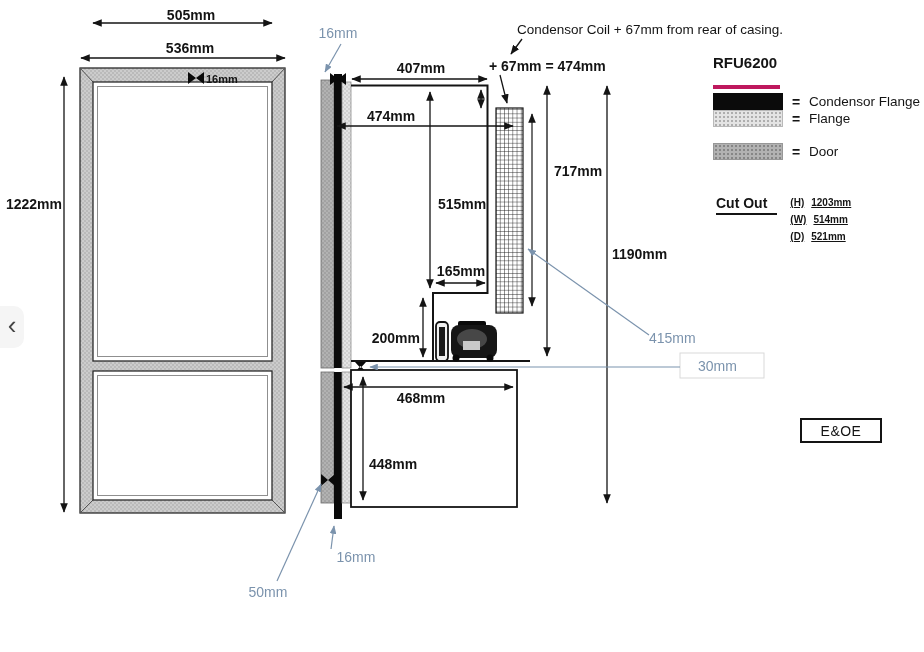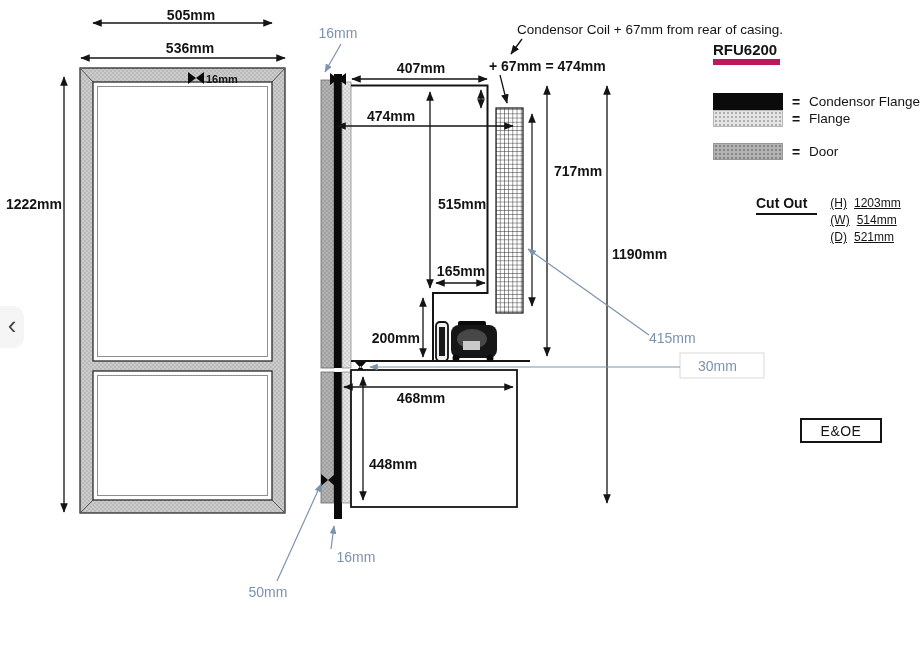--- a/index.html
+++ b/index.html
@@ -9,45 +9,45 @@
   }
   .stage svg{position:absolute;left:0;top:0;}
   
   .dim{font:bold 14px "Liberation Sans", sans-serif;fill:#141414;}
   .dim-sm{font:bold 11px "Liberation Sans", sans-serif;fill:#141414;}
   .ann{font:13.5px "Liberation Sans", sans-serif;fill:#141414;}
   .blu{font:14px "Liberation Sans", sans-serif;fill:#7b93ad;}
   
   .abs{position:absolute;}
   .rfu-title{
-    left:713px;top:41px;font-size:15px;font-weight:bold;
-    border-bottom:6px solid #be185d;padding:0 3px 1px 0;
+    left:713px;top:54px;font-size:15px;font-weight:bold;
+    border-bottom:4px solid #be185d;padding:0 3px 14px 0;
   }
   .legend-row{display:flex;align-items:center;height:17px;}
   .legend-swatch{width:70px;height:17px;box-sizing:border-box;flex:none;}
   .sw-mount{background:#0b0b0b;}
   .sw-flange{
     background-color:#e4e4e4;border:1px solid #b9b9b9;
     background-image:radial-gradient(#aeaeae 0.8px, transparent 0.9px);
     background-size:4px 4px;
   }
   .sw-door{
     background-color:#b2b2b2;border:1px solid #979797;
     background-image:radial-gradient(#868686 0.8px, transparent 0.9px);
     background-size:4px 4px;
   }
   .legend-eq{width:26px;text-align:center;font-size:14px;font-weight:bold;flex:none;}
   .legend-label{font-size:13.5px;white-space:nowrap;}
-  .cutout{left:716px;top:195px;display:flex;align-items:flex-start;margin-left:40px;}
+  .cutout{left:716px;top:195px;display:flex;align-items:flex-start;}
   .cutout-title{
     font-size:14px;font-weight:bold;border-bottom:2px solid #141414;
     padding:0 10px 2px 0;margin-right:13px;
   }
   .cutout-rows{display:flex;flex-direction:column;gap:1px;}
-  .cutout-row{font-size:12px;font-weight:normal;line-height:16px;white-space:nowrap;}
+  .cutout-row{font-size:10px;font-weight:bold;line-height:16px;white-space:nowrap;}
   .cutout-key{text-decoration:underline;margin-right:7px;}
   .cutout-val{text-decoration:underline;}
   .eoe-box{
     left:800px;top:418px;width:78px;height:21px;border:2px solid #141414;
     display:flex;align-items:center;justify-content:center;font-size:14px;
     letter-spacing:0.5px;background:#fff;
   }
   .nav-prev{
     left:0;top:306px;width:24px;height:42px;background:#f5f5f5;
     border-radius:0 10px 10px 0;display:flex;align-items:center;justify-content:center;

